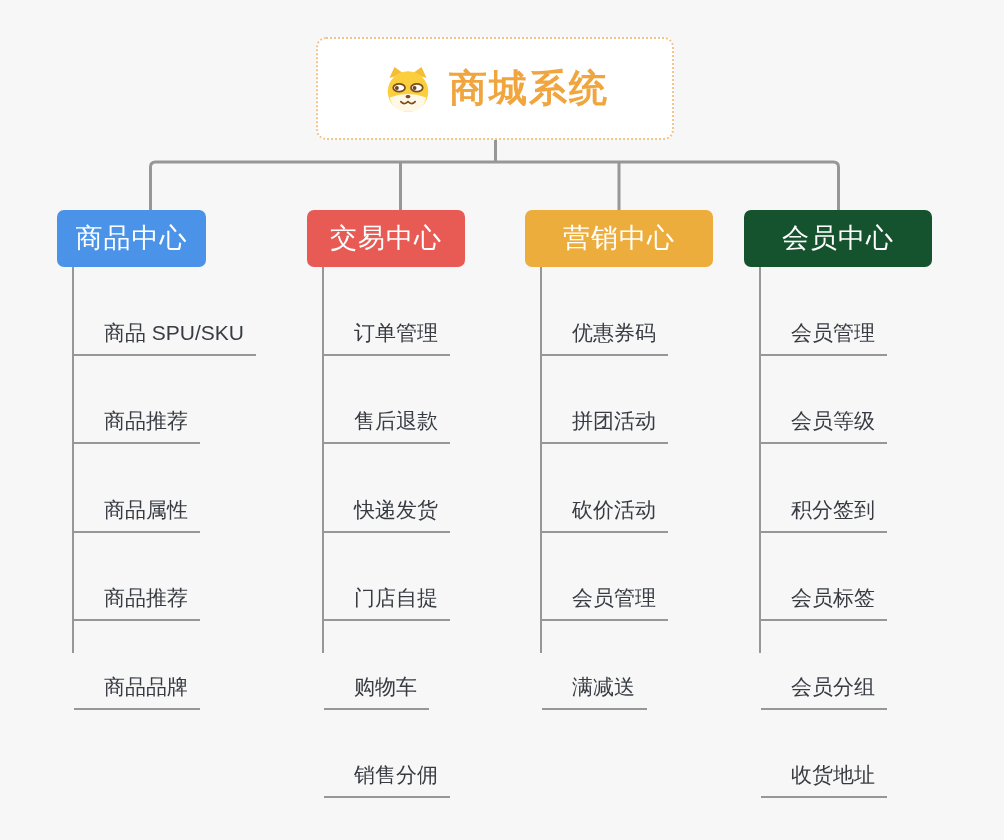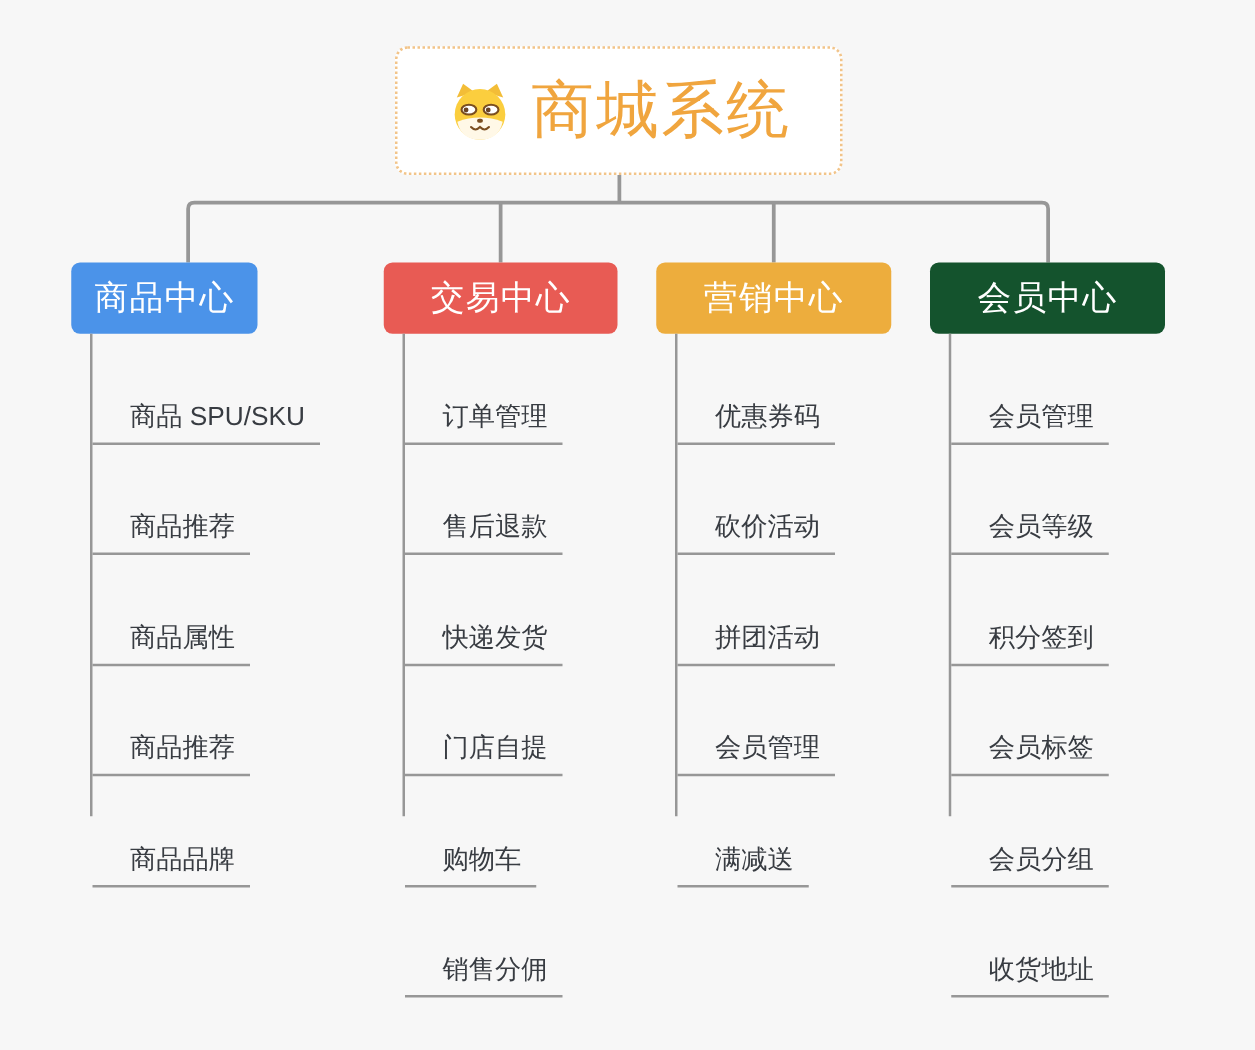--- a/index.html
+++ b/index.html
@@ -39,40 +39,40 @@
     box-sizing:border-box;
     background:#ffffff;
     border:2px dotted var(--root-border);
     border-radius:10px;
     display:flex;
     align-items:center;
     justify-content:center;
     gap:14px;
   }
   .root-title{
-    font-size:50px;
+    font-size:38px;
     letter-spacing:2px;
-    font-weight:400;
+    font-weight:700;
     color:var(--root-title);
     white-space:nowrap;
   }
   .branch-header{
     position:absolute;
     top:210px;
     height:57px;
     line-height:57px;
     border-radius:7px;
     text-align:center;
     color:#ffffff;
     font-size:27px;
     letter-spacing:1px;
     white-space:nowrap;
   }
   .b0{left:57px;width:149px;}
-  .b1{left:307px;width:187px;}
+  .b1{left:307px;width:158px;}
   .b2{left:525px;width:188px;}
   .b3{left:744px;width:188px;}
   .column{
     position:absolute;
     top:267px;
     height:386px;
     border-left:2px solid var(--connector);
   }
   .c0{left:72px;}
   .c1{left:322px;}
@@ -161,26 +161,26 @@
       </div>
       <div class="item">
         <span class="item-label">销售分佣</span>
       </div>
     </div>
   <div class="column c2">
       <div class="item">
         <span class="item-label">优惠券码</span>
       </div>
       <div class="item">
+        <span class="item-label">拼团活动</span>
+      </div>
+      <div class="item">
         <span class="item-label">砍价活动</span>
       </div>
       <div class="item">
-        <span class="item-label">拼团活动</span>
-      </div>
-      <div class="item">
         <span class="item-label">会员管理</span>
       </div>
       <div class="item">
         <span class="item-label">满减送</span>
       </div>
     </div>
   <div class="column c3">
       <div class="item">
         <span class="item-label">会员管理</span>
       </div>

